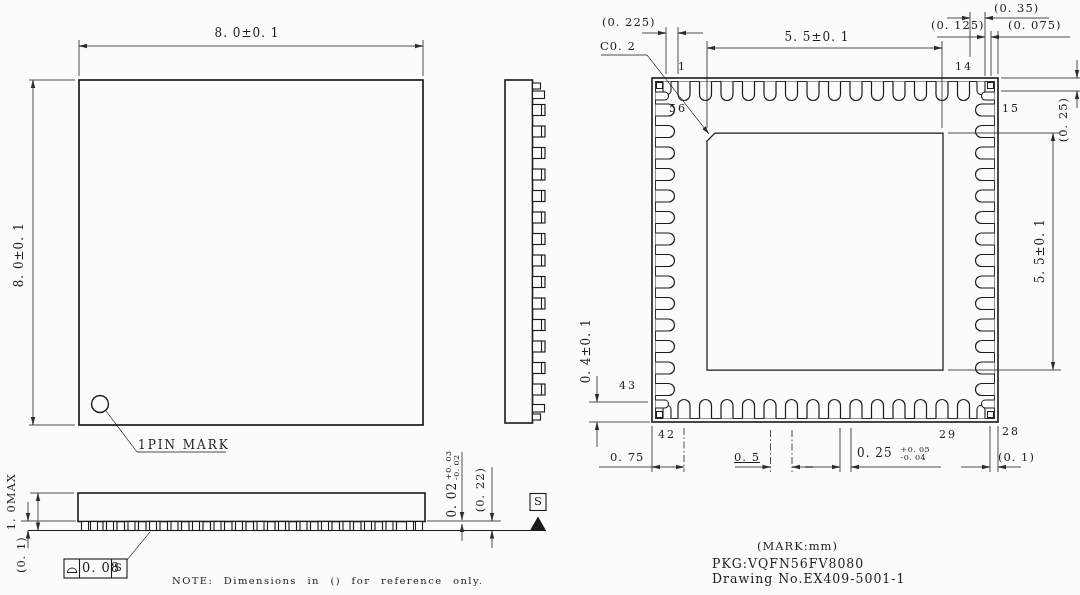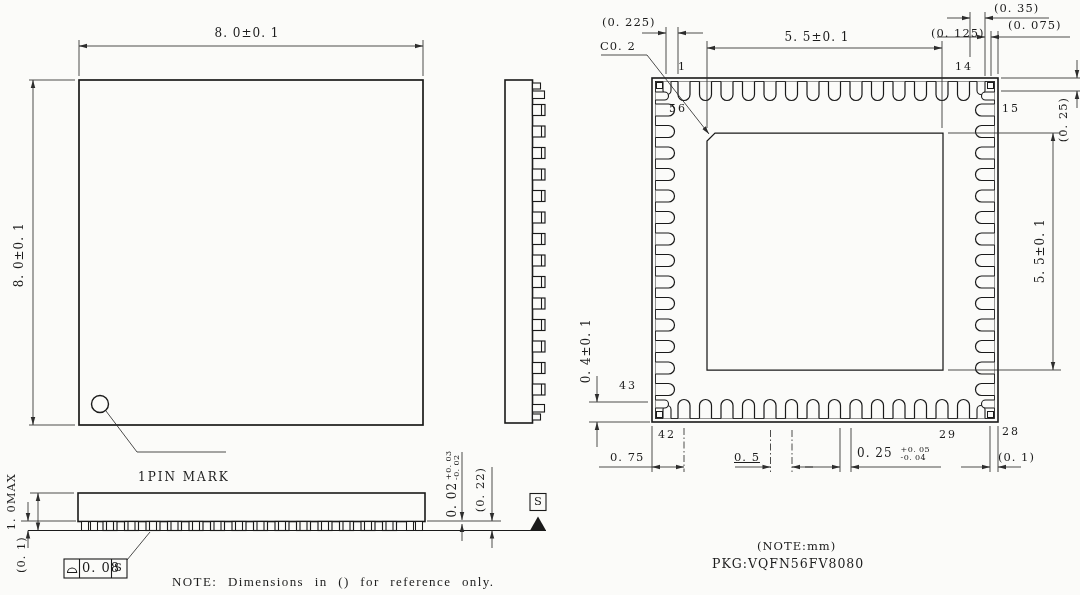--- a/index.html
+++ b/index.html
@@ -7,21 +7,21 @@
          font-family:"DejaVu Serif", serif;}
   #linework{position:absolute;left:0;top:0;}
   .lbl{position:absolute;font-size:12px;letter-spacing:1px;color:#1c1c1c;
        white-space:pre;line-height:1.15;z-index:2;}
   .sm{font-size:11.5px;}
   .pin-num{font-size:11px;letter-spacing:2px;}
   .ctr{text-align:center;}
   .rot{transform:rotate(-90deg);transform-origin:center center;}
   .tol{display:flex;align-items:center;gap:2px;}
   .stk{display:flex;flex-direction:column;font-size:8px;line-height:8px;letter-spacing:0.4px;}
-  .note{font-size:13px;letter-spacing:1.4px;word-spacing:6px;font-family:Liberation Serif, serif;}
+  .note{font-size:10px;letter-spacing:1.4px;word-spacing:6px;}
   .tblock{font-size:12.5px;letter-spacing:1px;}
   .datum-s{font-size:11.5px;}
 </style>
 </head>
 <body>
 
 <div id="stage">
 
   <svg id="linework" width="1080" height="595" viewBox="0 0 1080 595">
     <defs>
@@ -257,27 +257,27 @@
         <rect x="64" y="559" width="63" height="19" stroke="#1a1a1a" stroke-width="1.1" fill="none"></rect>
         <line x1="79.5" y1="559" x2="79.5" y2="578" stroke="#1a1a1a" stroke-width="1.1"></line>
         <line x1="111.5" y1="559" x2="111.5" y2="578" stroke="#1a1a1a" stroke-width="1.1"></line>
         <path d="M 67.5,572.5 A 4.6 4.6 0 0 1 76.7,572.5 Z" stroke="#1a1a1a" stroke-width="1.05" fill="none"></path>
         <line x1="127" y1="560" x2="150" y2="532" stroke="#2d2d2d" stroke-width="0.85"></line>
       </g>
   </svg>
 
   <div class="lbl ctr" style="left:202px;top:27px;width:90px;">8. 0±0. 1</div>
   <div class="lbl ctr rot" style="left:-25px;top:248px;width:90px;">8. 0±0. 1</div>
-  <div class="lbl" style="left:138px;top:439px;letter-spacing:2px;margin-top:32px;">1PIN MARK</div>
+  <div class="lbl" style="left:138px;top:439px;letter-spacing:2px;">1PIN MARK</div>
 
   <div class="lbl sm" style="left:602px;top:16px;">(0. 225)</div>
   <div class="lbl sm" style="left:600px;top:40px;text-align:right;">C0. 2</div>
   <div class="lbl ctr" style="left:767px;top:31px;width:100px;">5. 5±0. 1</div>
   <div class="lbl sm" style="left:994px;top:2px;">(0. 35)</div>
-  <div class="lbl sm" style="left:931px;top:19px;margin-top:8px;">(0. 125)</div>
+  <div class="lbl sm" style="left:931px;top:19px;">(0. 125)</div>
   <div class="lbl sm" style="left:1008px;top:19px;">(0. 075)</div>
   <div class="lbl sm ctr rot" style="left:1035px;top:113px;width:58px;">(0. 25)</div>
   <div class="lbl ctr rot" style="left:991px;top:244px;width:100px;">5. 5±0. 1</div>
   <div class="lbl ctr rot" style="left:537px;top:344px;width:100px;">0. 4±0. 1</div>
   <div class="lbl sm" style="left:602px;top:451px;margin-left:8px;">0. 75</div>
   <div class="lbl sm" style="left:734px;top:451px;text-decoration:underline;">0. 5</div>
   <div class="lbl tol" style="left:857px;top:446px;gap:8px;">
     <span>0. 25</span>
     <span class="stk">
       <span>+0. 05</span>
@@ -303,15 +303,16 @@
       <span>+0. 03</span>
       <span>-0. 02</span>
     </span>
   </div>
   <div class="lbl sm ctr rot" style="left:452px;top:483px;width:58px;">(0. 22)</div>
   <div class="lbl" style="left:82px;top:561px;font-size:13px;">0. 08</div>
   <div class="lbl" style="left:114px;top:561px;font-size:11.5px;">S</div>
   <div class="lbl datum-s ctr" style="left:530px;top:495px;width:16px;letter-spacing:0;">S</div>
 
   <div class="lbl note" style="left:172px;top:575px;">NOTE: Dimensions in () for reference only.</div>
-  <div class="lbl tblock" style="left:757px;top:540px;font-size:11.5px;">(NOTE:mm)</div>
+  <div class="lbl tblock" style="left:757px;top:540px;font-size:11.5px;">(MARK:mm)</div>
   <div class="lbl tblock" style="left:712px;top:557px;">PKG:VQFN56FV8080</div>
+  <div class="lbl tblock" style="left:712px;top:572px;">Drawing No.EX409-5001-1</div>
 </div>
 
 </body></html>

